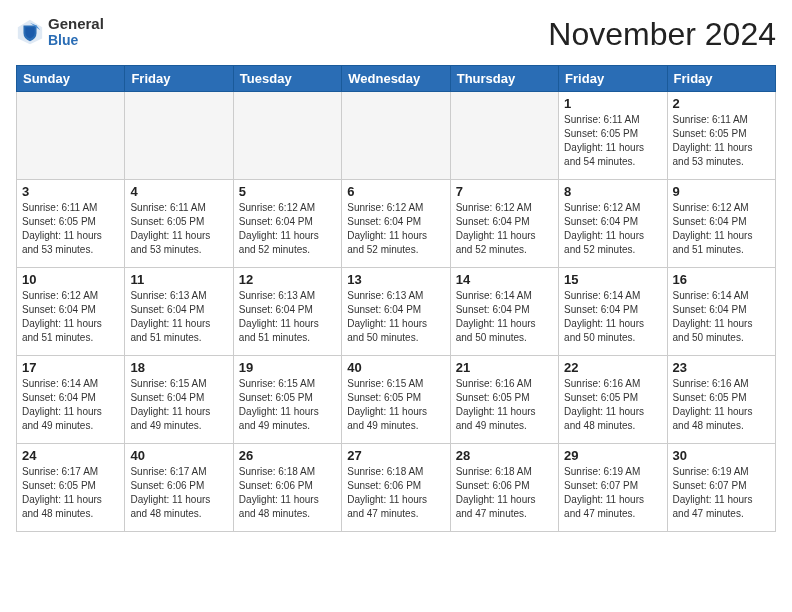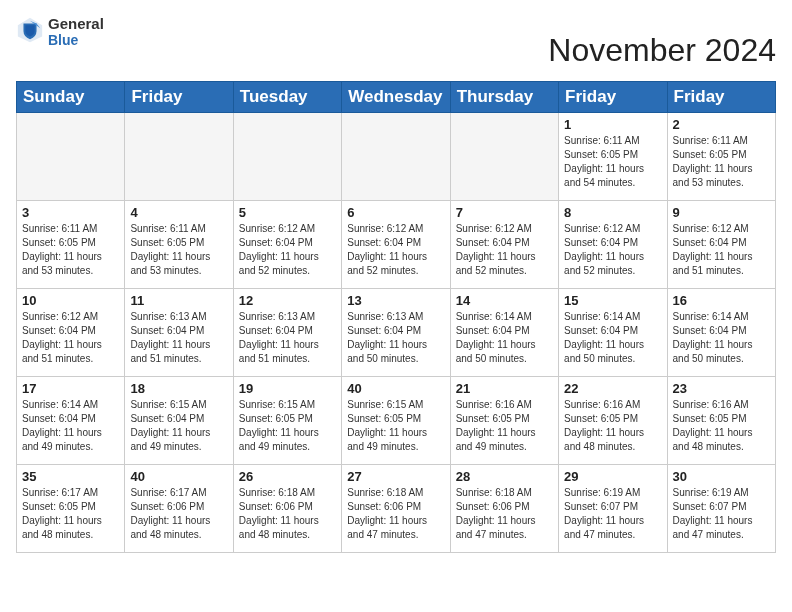--- a/index.html
+++ b/index.html
@@ -11,20 +11,21 @@
       padding: 16px;
     }
     .header {
       display: flex;
       justify-content: space-between;
       align-items: flex-start;
       margin-bottom: 12px;
     }
     .logo {
       display: flex;
+      align-items: center;
       gap: 4px;
     }
     .logo-text {
       display: flex;
       flex-direction: column;
       line-height: 1.1;
     }
     .logo-general {
       font-size: 15px;
       font-weight: bold;
@@ -39,37 +40,36 @@
       width: 28px;
       height: 28px;
     }
     .title-block {
       text-align: right;
     }
     .month-title {
       font-size: 32px;
       font-weight: normal;
       color: #222;
-      margin-top: 16px;
     }
     .location-title {
       font-size: 14px;
       color: #444;
     }
     .calendar-table {
       width: 100%;
       border-collapse: collapse;
       table-layout: fixed;
     }
     .calendar-table th {
       background: #2a6db5;
       color: #fff;
       text-align: left;
       padding: 5px 6px;
-      font-size: 17px;
+      font-size: 13px;
       font-weight: bold;
       border: 1px solid #1a5a9a;
     }
     .calendar-table td {
       border: 1px solid #ccc;
       vertical-align: top;
       padding: 4px 5px;
       font-size: 10.5px;
       color: #333;
       height: 88px;
@@ -295,21 +295,21 @@
         <td>
           <span class="day-number">23</span>
           <div class="cell-info" style="white-space: pre-line;">Sunrise: 6:16 AM
 Sunset: 6:05 PM
 Daylight: 11 hours
 and 48 minutes.</div>
         </td>
       </tr>
       <tr>
         <td>
-          <span class="day-number">35</span>
+          <span class="day-number">24</span>
           <div class="cell-info" style="white-space: pre-line;">Sunrise: 6:17 AM
 Sunset: 6:05 PM
 Daylight: 11 hours
 and 48 minutes.</div>
         </td>
         <td>
           <span class="day-number">40</span>
           <div class="cell-info" style="white-space: pre-line;">Sunrise: 6:17 AM
 Sunset: 6:06 PM
 Daylight: 11 hours

